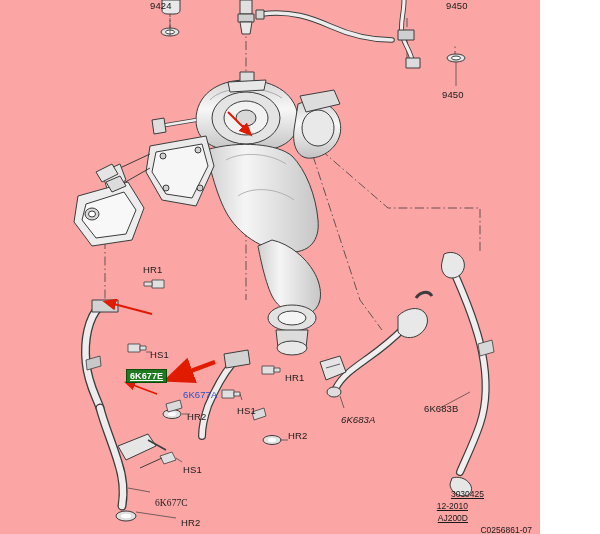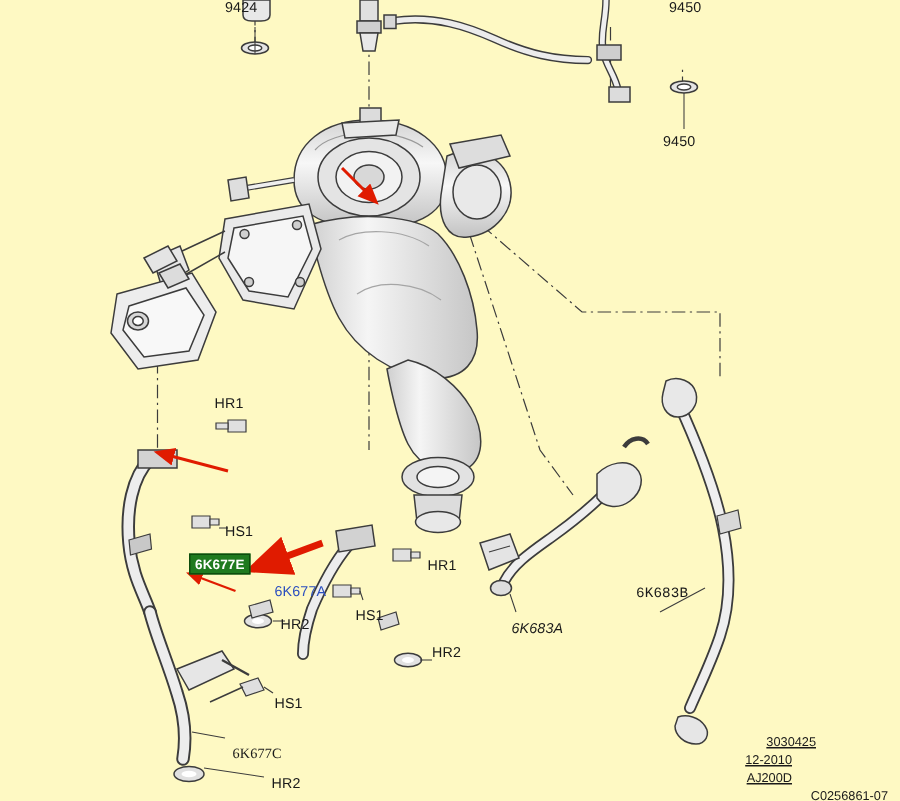--- a/index.html
+++ b/index.html
@@ -2,23 +2,23 @@
 <html><head>
 <meta charset="utf-8">
 <style>
   html, body {
     margin: 0;
     padding: 0;
     background: #ffffff;
   }
   #root {
     position: relative;
-    width: 600px;
+    width: 540px;
     height: 534px;
-    background: #fef9c3;
+    background: #fca5a5;
     font-family: "Liberation Sans", sans-serif;
     overflow: hidden;
   }
   svg.diagram {
     position: absolute;
     left: 0;
     top: 0;
     width: 600px;
     height: 534px;
   }
@@ -251,28 +251,28 @@
       <path d="M456,62 L456,86"></path>
       <path d="M170,36 L170,18"></path>
     </g>
   </svg>
 
   <div class="label" style="left:150px; top:0px;">9424</div>
   <div class="label" style="left:446px; top:0px;">9450</div>
   <div class="label" style="left:442px; top:89px;">9450</div>
   <div class="label" style="left:143px; top:264px;">HR1</div>
   <div class="label" style="left:150px; top:349px;">HS1</div>
-  <div class="label highlight" style="left:126px; top:369px;">6K677E</div>
+  <div class="label highlight" style="left:126px; top:369px;text-decoration:underline;">6K677E</div>
   <div class="label blue" style="left:183px; top:389px;">6K677A</div>
   <div class="label" style="left:285px; top:372px;">HR1</div>
   <div class="label" style="left:237px; top:405px;">HS1</div>
   <div class="label" style="left:187px; top:411px;">HR2</div>
   <div class="label" style="left:288px; top:430px;">HR2</div>
   <div class="label" style="left:341px; top:414px;font-style:italic;">6K683A</div>
-  <div class="label" style="left:424px; top:390px;font-family:Liberation Mono, monospace;">6K683B</div>
+  <div class="label" style="left:424px; top:403px;">6K683B</div>
   <div class="label" style="left:183px; top:464px;">HS1</div>
   <div class="label" style="left:155px; top:498px;font-family:Liberation Serif, serif;">6K677C</div>
   <div class="label" style="left:181px; top:517px;">HR2</div>
 
   <div class="footer" style="top:489px; right:56px;">3030425</div>
   <div class="footer" style="top:501px; right:72px;">12-2010</div>
   <div class="footer" style="top:513px; right:72px;">AJ200D</div>
   <div class="footer" style="top:525px; right:8px;">C0256861-07</div>
 
 </div>

